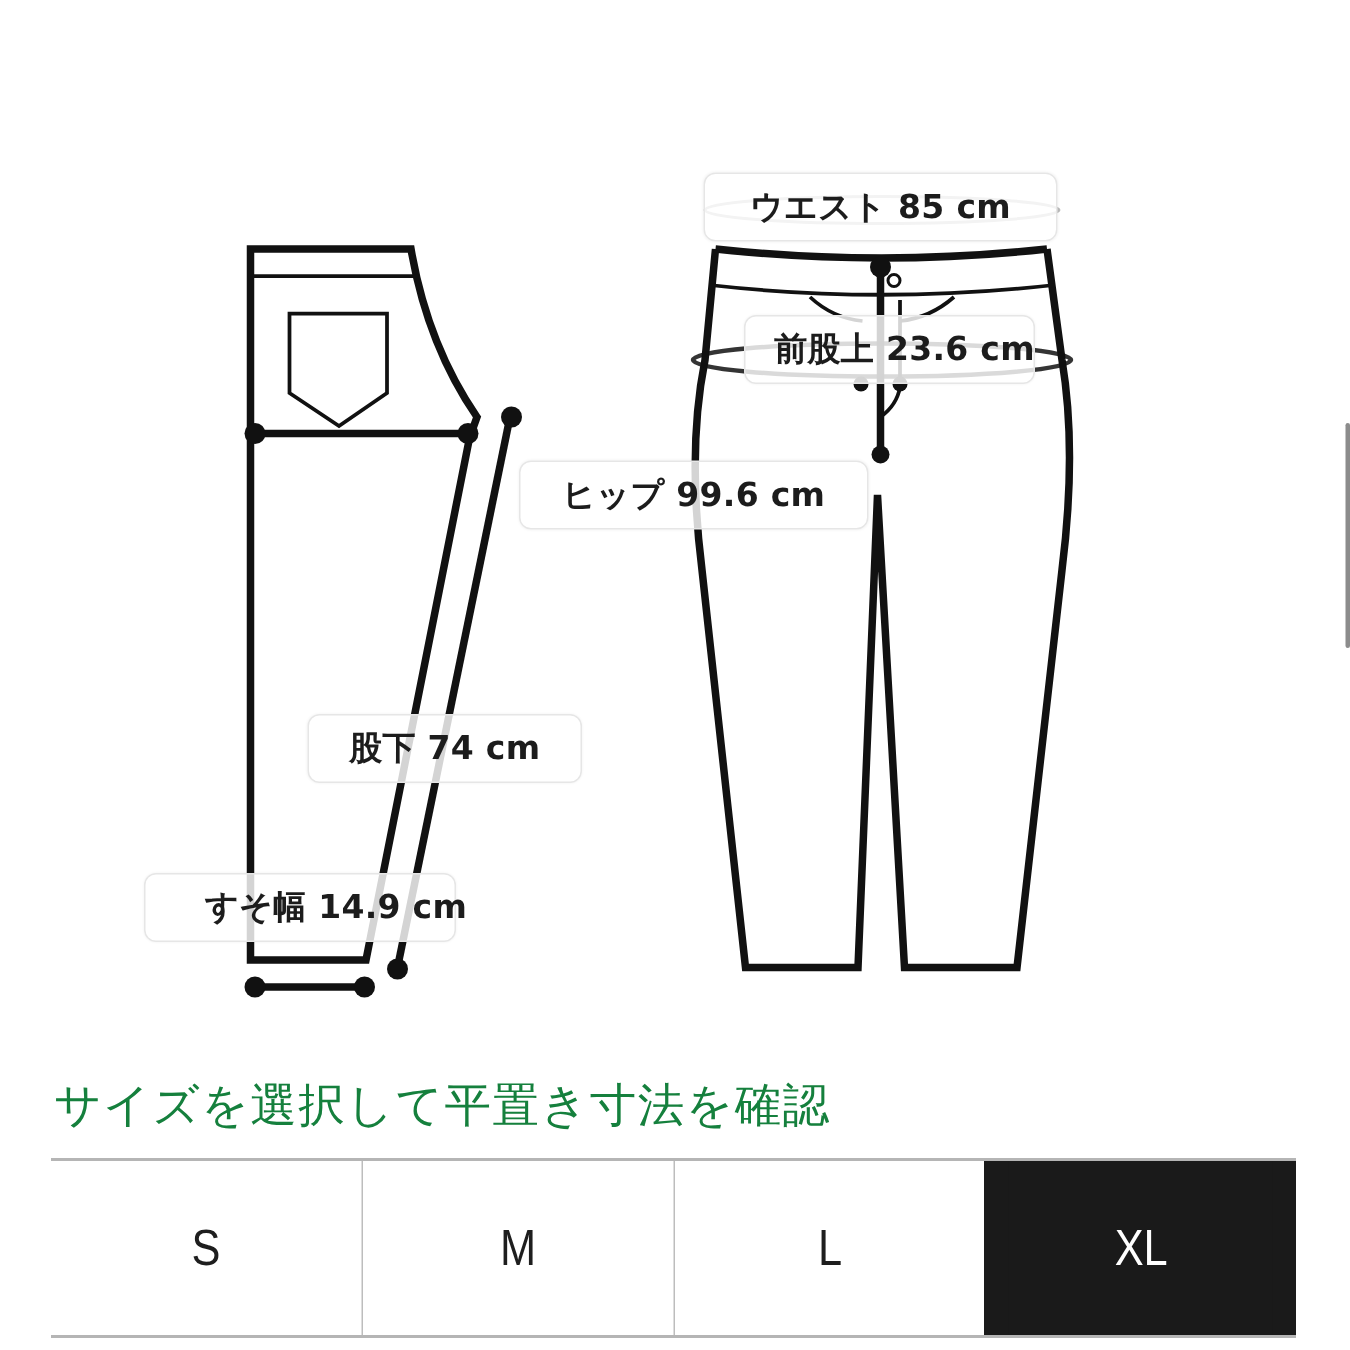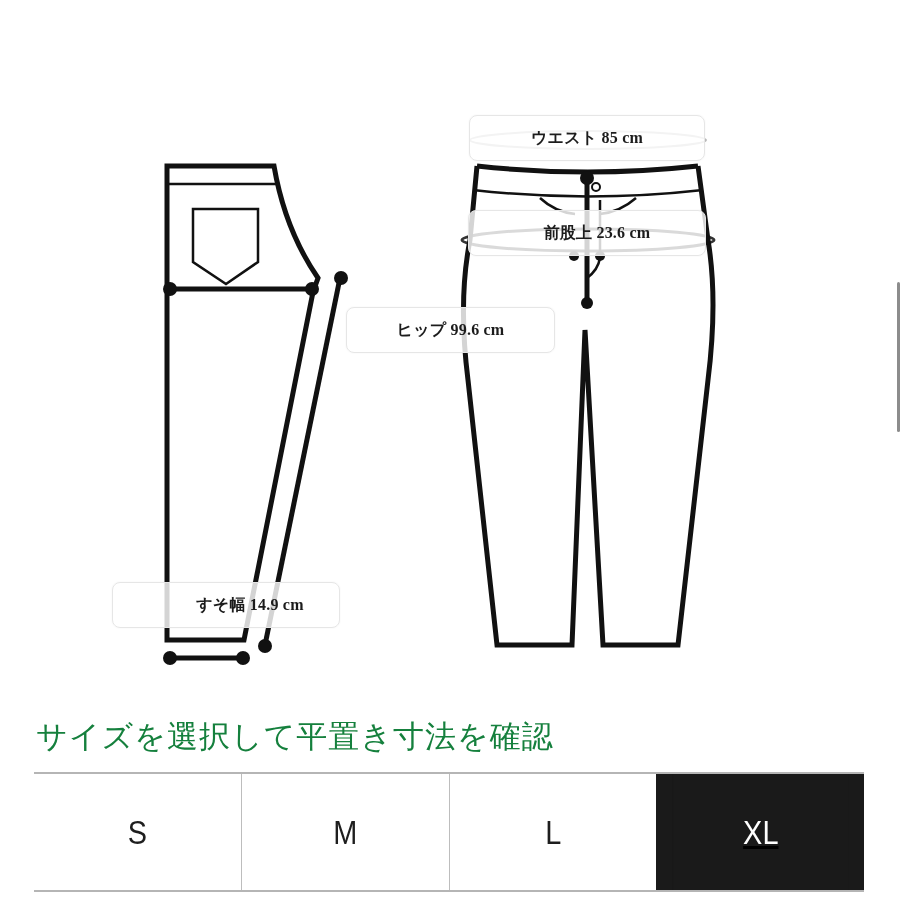--- a/index.html
+++ b/index.html
@@ -4,36 +4,36 @@
   <style>
     html, body { margin: 0; padding: 0; background: #ffffff; }
     body { width: 900px; height: 900px; position: relative; overflow: hidden;
            font-family: "DejaVu Sans", "Liberation Sans", sans-serif; }
     .diagram { position: absolute; left: 0; top: 0; width: 900px; height: 700px; }
     .diagram svg { position: absolute; left: 0; top: 0; }
     .mlabel { position: absolute; height: 46px; box-sizing: border-box;
               background: rgba(255,255,255,0.82); border: 1px solid #e6e6e6;
               border-radius: 8px; box-shadow: 0 0 2px rgba(0,0,0,0.06);
               display: flex; align-items: center; justify-content: center;
-              font-size: 16px; font-weight: bold; color: #1c1c1c;
-              white-space: nowrap; letter-spacing: 0.2px; font-family: Liberation Serif, serif; }
+              font-size: 22px; font-weight: bold; color: #1c1c1c;
+              white-space: nowrap; letter-spacing: 0.2px; }
     .heading { position: absolute; left: 36px; top: 716px; font-size: 31px;
                color: #15803d; letter-spacing: 1px; white-space: nowrap; }
     .sizes { position: absolute; left: 34px; top: 772px; width: 830px; height: 120px;
              display: flex; border-top: 2px solid #b5b5b5; border-bottom: 2px solid #b5b5b5;
              box-sizing: border-box; }
     .size-btn { flex: 1; display: flex; align-items: center; justify-content: center;
                 font-family: "Liberation Sans", sans-serif; font-size: 34px; color: #1e1e1e;
                 background: #ffffff; border-left: 1px solid #bdbdbd; cursor: pointer;
                 transform: scaleX(0.85); transform-origin: center; }
     .size-btn:first-child { border-left: none; }
     .size-btn.selected { background: #1a1a1a; color: #ffffff; border-left: 1px solid #1a1a1a; }
     .size-wrap { flex: 1; display: flex; border-left: 1px solid #bdbdbd; }
     .size-wrap:first-child { border-left: none; }
-    .size-wrap.selected { background: #1a1a1a; border-left-color: #1a1a1a; text-decoration: underline; }
+    .size-wrap.selected { background: #1a1a1a; border-left-color: #1a1a1a; }
     .scrollbar { position: absolute; left: 897px; top: 282px; width: 3px; height: 150px;
                  background: #8c8c8c; border-radius: 2px; }
   </style>
 </head>
 <body>
 
 <div class="diagram">
 
   <svg width="900" height="700" viewBox="0 0 900 700">
     <g fill="none" stroke="#111" stroke-width="5" stroke-linejoin="miter">
@@ -84,23 +84,24 @@
       <circle cx="587" cy="303" r="6"></circle>
       <circle cx="574" cy="256" r="5"></circle>
       <circle cx="600" cy="256" r="5"></circle>
     </g>
     <circle cx="596" cy="187" r="4" fill="#fff" stroke="#111" stroke-width="2"></circle>
 
     <ellipse cx="588" cy="140" rx="118" ry="9" fill="none" stroke="#bbb" stroke-width="2"></ellipse>
   </svg>
 
   <div class="mlabel" style="left:469px; top:115px; width:236px;">ウエスト 85 cm</div>
-  <div class="mlabel" style="left:468px; top:210px; width:238px;padding-left:20px;">前股上 23.6 cm</div>
-  <div class="mlabel" style="left:346px; top:307px; width:209px;">ヒップ 99.6 cm</div>
-  <div class="mlabel" style="left:112px; top:582px; width:228px;padding-left:48px;">すそ幅 14.9 cm</div>
+  <div class="mlabel" style="left:496px; top:210px; width:194px;padding-left:20px;">前股上 23.6 cm</div>
+  <div class="mlabel" style="left:346px; top:307px; width:233px;">ヒップ 99.6 cm</div>
+  <div class="mlabel" style="left:205px; top:476px; width:183px;">股下 74 cm</div>
+  <div class="mlabel" style="left:96px; top:582px; width:208px;padding-left:48px;">すそ幅 14.9 cm</div>
 </div>
 
 <div class="scrollbar"></div>
 
 <div class="heading">サイズを選択して平置き寸法を確認</div>
 
 <div class="sizes">
   <div class="size-wrap">
     <div class="size-btn">S</div>
   </div>

